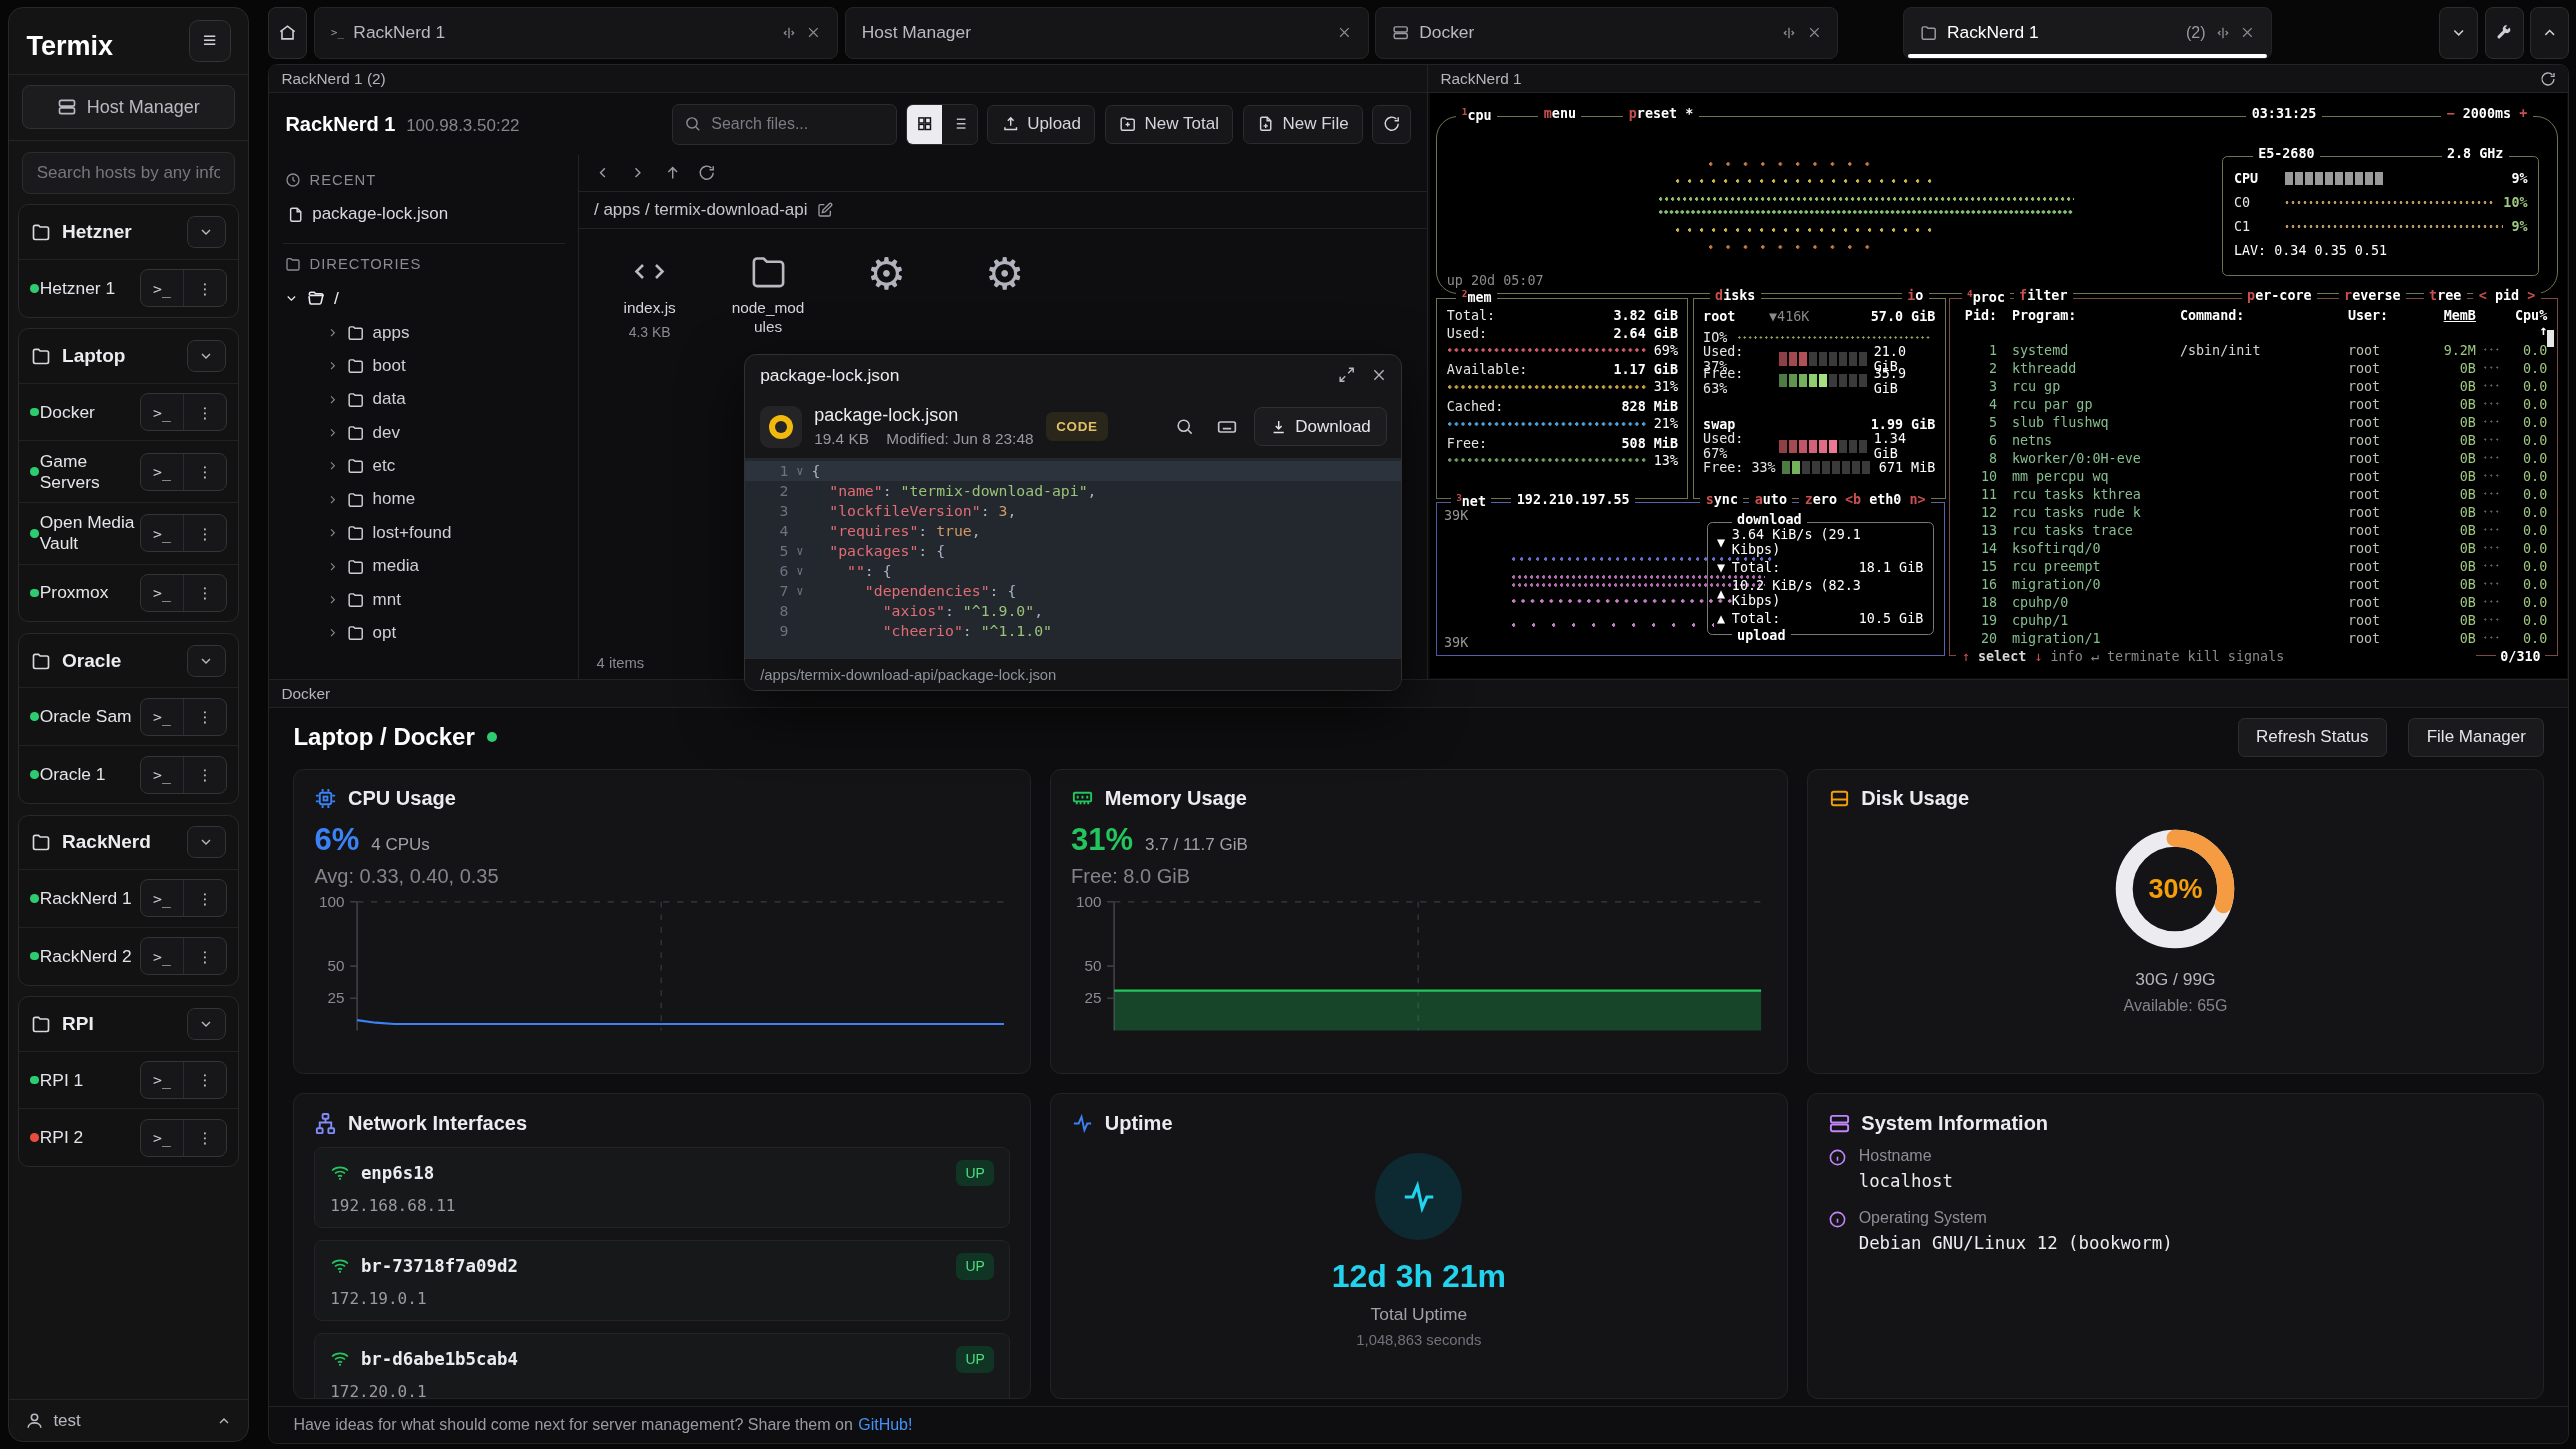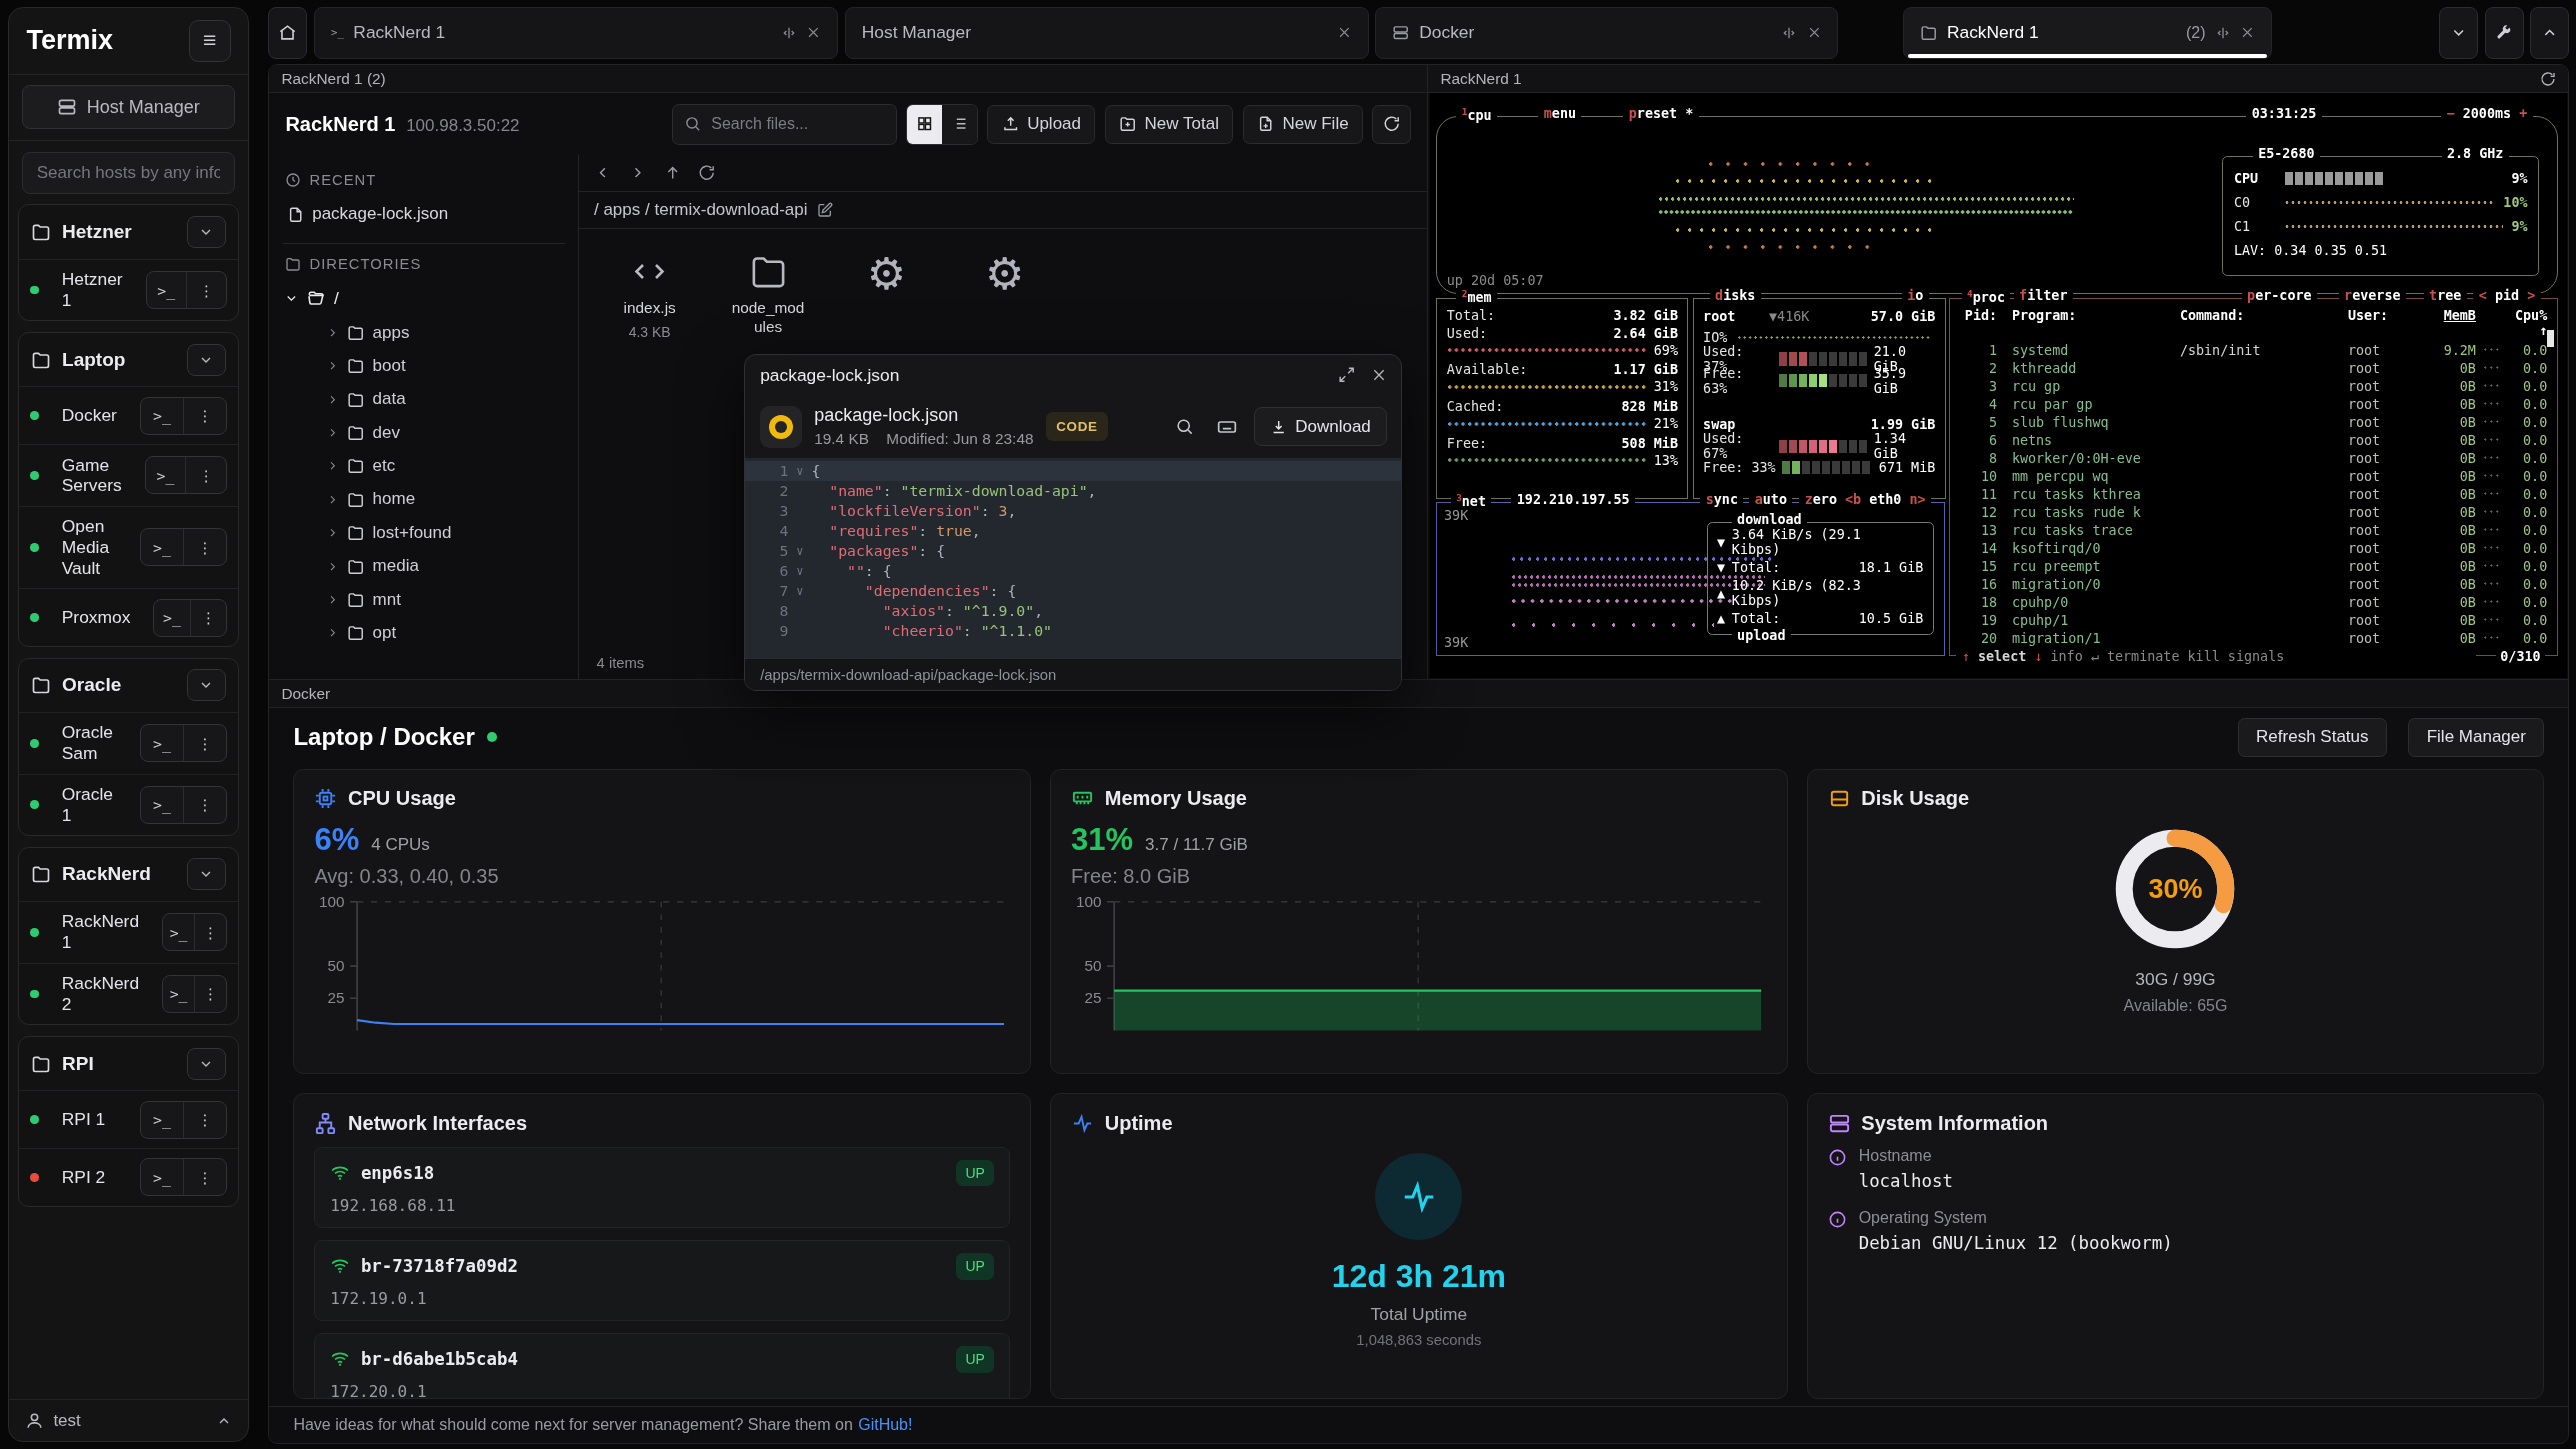--- a/index.html
+++ b/index.html
@@ -4,38 +4,38 @@
 <style>
   html,body{margin:0;padding:0;background:#070708;width:2576px;height:1449px;overflow:hidden;
     font-family:"Liberation Sans",sans-serif;color:#d8d8de;-webkit-font-smoothing:antialiased;}
   .mono{font-family:"DejaVu Sans Mono",monospace;}
   svg{display:block;}
   .app{position:absolute;inset:0;}
 
   
   .sidebar{position:absolute;left:8px;top:6.7px;bottom:6.7px;width:239px;background:#141415;
     border:0.7px solid #29292c;border-radius:14.8px;display:flex;flex-direction:column;overflow:hidden;}
-  .sb-header{display:flex;align-items:center;justify-content:space-between;padding:12px 17.4px;border-bottom:0.7px solid #242427;}
+  .sb-header{display:flex;align-items:flex-end;justify-content:space-between;padding:12px 17.4px;border-bottom:0.7px solid #242427;}
   .logo{font-size:27px;font-weight:bold;color:#fff;margin:0;}
   .menu-btn{width:42px;height:42px;border:0.7px solid #333338;border-radius:9.4px;background:#19191b;color:#cfcfd6;
     font-size:23px;display:flex;align-items:center;justify-content:center;}
   .sb-hostmgr{padding:10.7px 13.4px;border-bottom:0.7px solid #242427;}
   .hostmgr-btn{width:100%;height:44px;background:#1c1c1f;border:0.7px solid #303034;border-radius:8px;
     display:flex;align-items:center;justify-content:center;gap:9.4px;color:#b9b9c1;font-size:18px;}
   .sb-search{padding:10.7px 13.4px 6.7px;}
   .sb-search input{width:100%;box-sizing:border-box;height:42px;background:#1a1a1c;border:0.7px solid #2c2c30;
     border-radius:8px;color:#cfcfd6;font-size:17px;padding:0 13.4px;outline:none;}
   .sb-search input::placeholder{color:#76767e;}
   .sb-groups{flex:1;overflow:hidden;padding:4px 9.4px;}
   .group{border:0.7px solid #29292c;border-radius:10.7px;margin-bottom:10.7px;background:#121213;overflow:hidden;}
   .group-head{display:flex;align-items:center;gap:10.7px;padding:10.7px 12px;}
   .group-head .gname{flex:1;font-size:19px;font-weight:600;color:#ececf0;}
   .chev-btn{width:39px;height:32px;border:0.7px solid #333338;border-radius:8px;background:#171719;color:#b9b9c1;
     display:flex;align-items:center;justify-content:center;}
-  .host-row{display:flex;align-items:center;gap:23px;padding:9.4px 10.7px;border-top:0.7px solid #222225;}
+  .host-row{display:flex;align-items:center;gap:1px;padding:9.4px 10.7px;border-top:0.7px solid #222225;}
   .dot{width:8.7px;height:8.7px;border-radius:50%;flex:none;}
   .host-name{flex:1;font-size:17.4px;color:#e4e4ea;line-height:1.2;}
   .host-actions{display:flex;border:0.7px solid #333338;border-radius:8px;overflow:hidden;background:#17171a;}
   .host-actions .hbtn{width:42px;height:36px;display:flex;align-items:center;justify-content:center;color:#cfcfd6;font-size:14.8px;}
   .host-actions .hbtn+.hbtn{border-left:0.7px solid #2c2c30;}
   .sb-footer{border-top:0.7px solid #242427;padding:10.7px 16px;display:flex;align-items:center;gap:9.4px;color:#b9b9c1;font-size:17px;}
   .sb-footer .fspace{flex:1;}
 
   
   .main{position:absolute;left:263px;top:0;right:0;bottom:0;}

